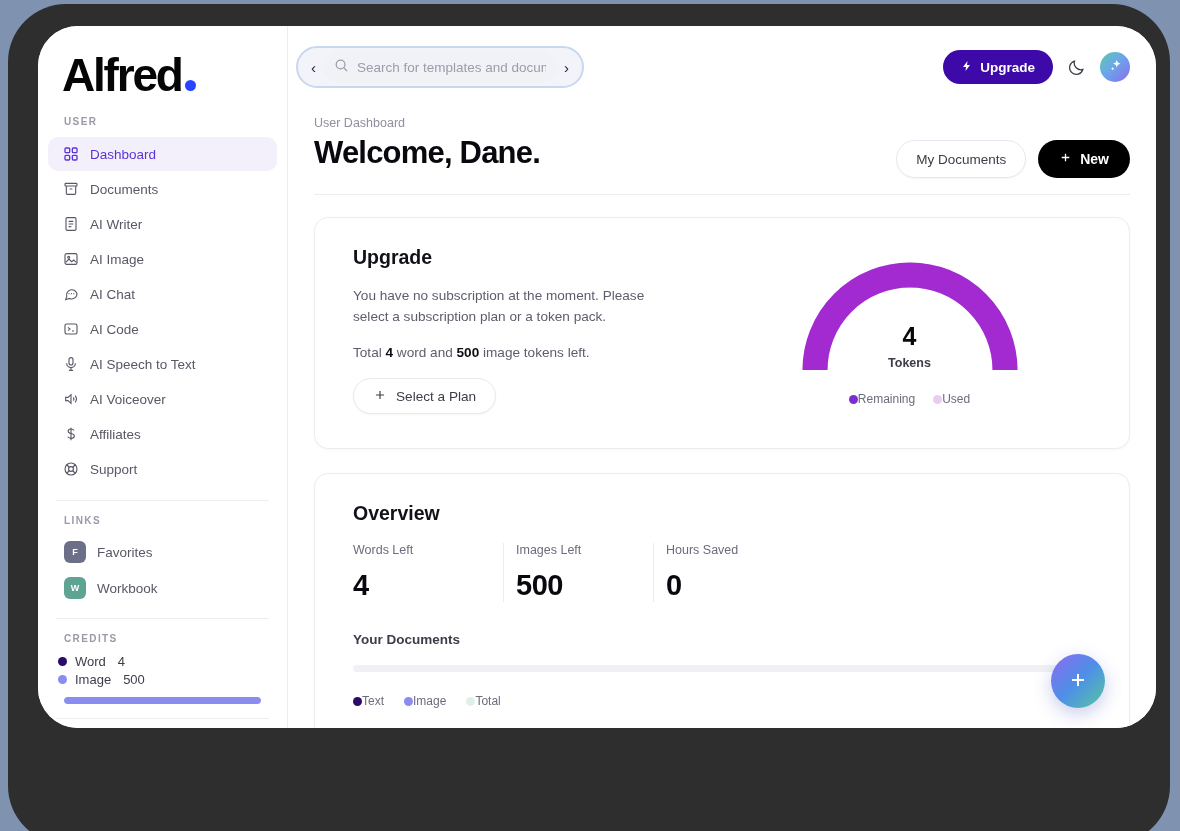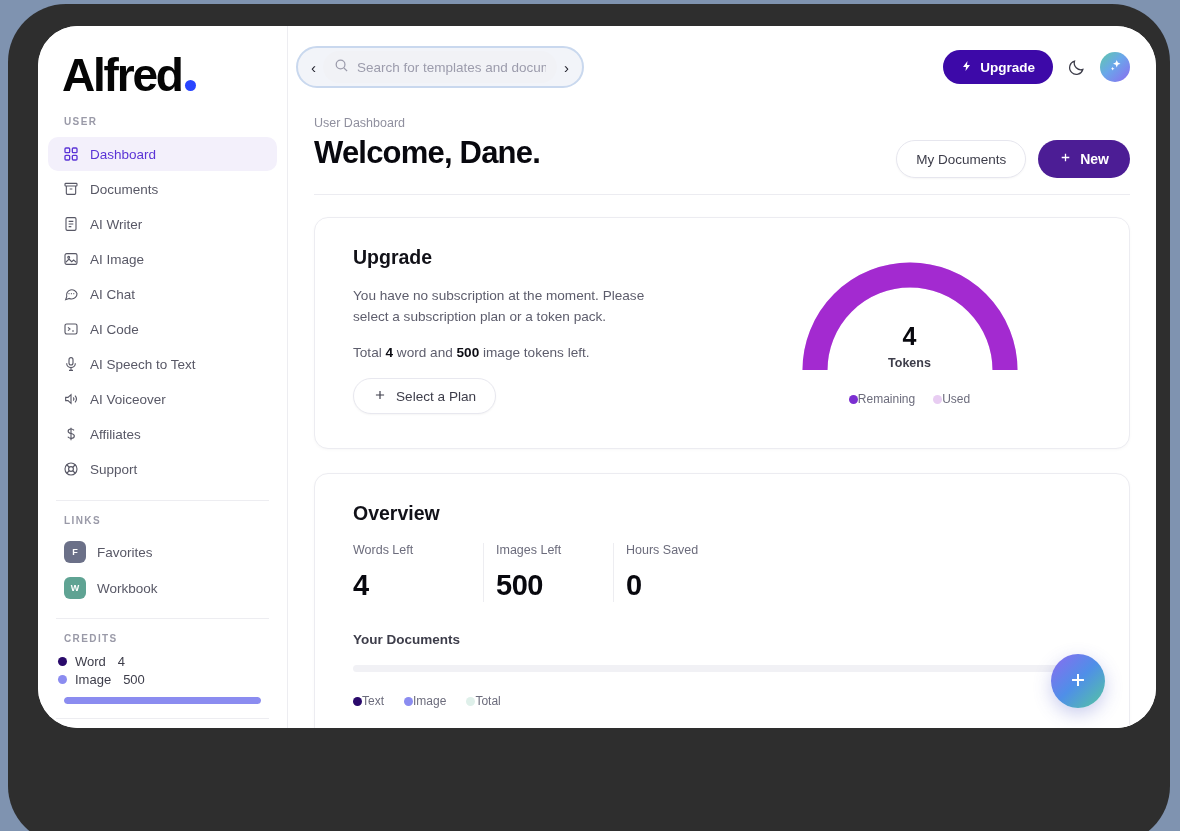--- a/index.html
+++ b/index.html
@@ -134,21 +134,21 @@
   }
   .head-actions { margin-left: auto; display: flex; align-items: center; gap: 12px; padding-top: 6px; }
   .ghost-btn {
     background: #fff; border: 1px solid #e6e6ee; border-radius: 19px;
     height: 38px; padding: 0 19px; font-size: 13.5px; color: #3d3d4a;
     cursor: pointer; font-family: "Liberation Sans", sans-serif;
     box-shadow: 0 1px 2px rgba(0,0,0,0.04);
   }
   .primary-btn {
     display: flex; align-items: center; gap: 8px;
-    background: #4c1d95; border: 0; border-radius: 19px; height: 38px;
+    background: #000000; border: 0; border-radius: 19px; height: 38px;
     padding: 0 21px; color: #fff; font-size: 14px; font-weight: 600;
     cursor: pointer; font-family: "Liberation Sans", sans-serif;
   }
   .head-rule { height: 1px; background: #ececf1; margin: 16px 0 0 0; }
 
   #content { padding: 22px 26px 0 26px; flex: 1; overflow: hidden; position: relative; }
   .card {
     background: #fff; border: 1px solid #ececf1; border-radius: 14px;
     box-shadow: 0 1px 3px rgba(16,16,40,0.03);
   }
@@ -173,21 +173,21 @@
     position: absolute; left: 0; right: 0; bottom: 6px; text-align: center;
   }
   .gauge-num { font-size: 25px; font-weight: 700; color: #08080e; line-height: 1; }
   .gauge-lbl { font-size: 12.5px; color: #3d3d4a; margin-top: 7px; font-weight: 600; }
   .legend-row { display: flex; align-items: center; gap: 18px; margin-top: 16px; }
   .legend-item { display: flex; align-items: center; font-size: 12px; color: #6c6c7c; }
 
   
   #overview-card { margin-top: 24px; padding: 28px 38px 26px 38px; position: relative; min-height: 270px; }
   .ov-title { font-size: 19.5px; font-weight: 700; color: #111118; margin-bottom: 18px; }
-  .stats { display: flex; }
+  .stats { display: flex; gap: 20px; }
   .stat { padding-right: 46px; padding-left: 0; min-width: 130px; }
   .stat + .stat { border-left: 1px solid #ededf1; padding-left: 12px; }
   .stat-lbl { font-size: 12.5px; color: #6c6c7c; margin-bottom: 12px; }
   .stat-val { font-size: 29px; font-weight: 700; color: #08080e; letter-spacing: -0.5px; }
   .docs-title { font-size: 13.5px; color: #3d3d4a; margin-top: 30px; font-weight: bold; }
   .docs-track { margin-top: 18px; height: 7px; border-radius: 4px; background: #f1f1f5; }
   .docs-legend { display: flex; align-items: center; gap: 20px; margin-top: 22px; }
 
   .fab {
     position: absolute; right: 24px; bottom: 34px;

